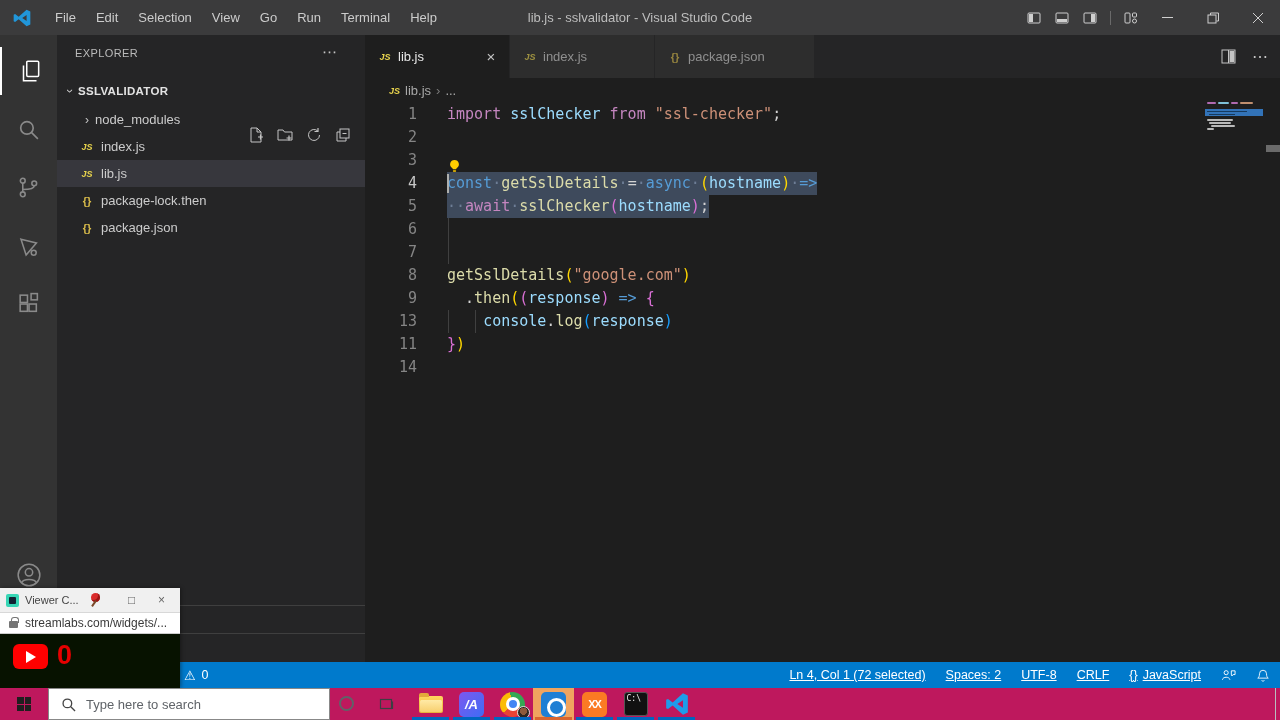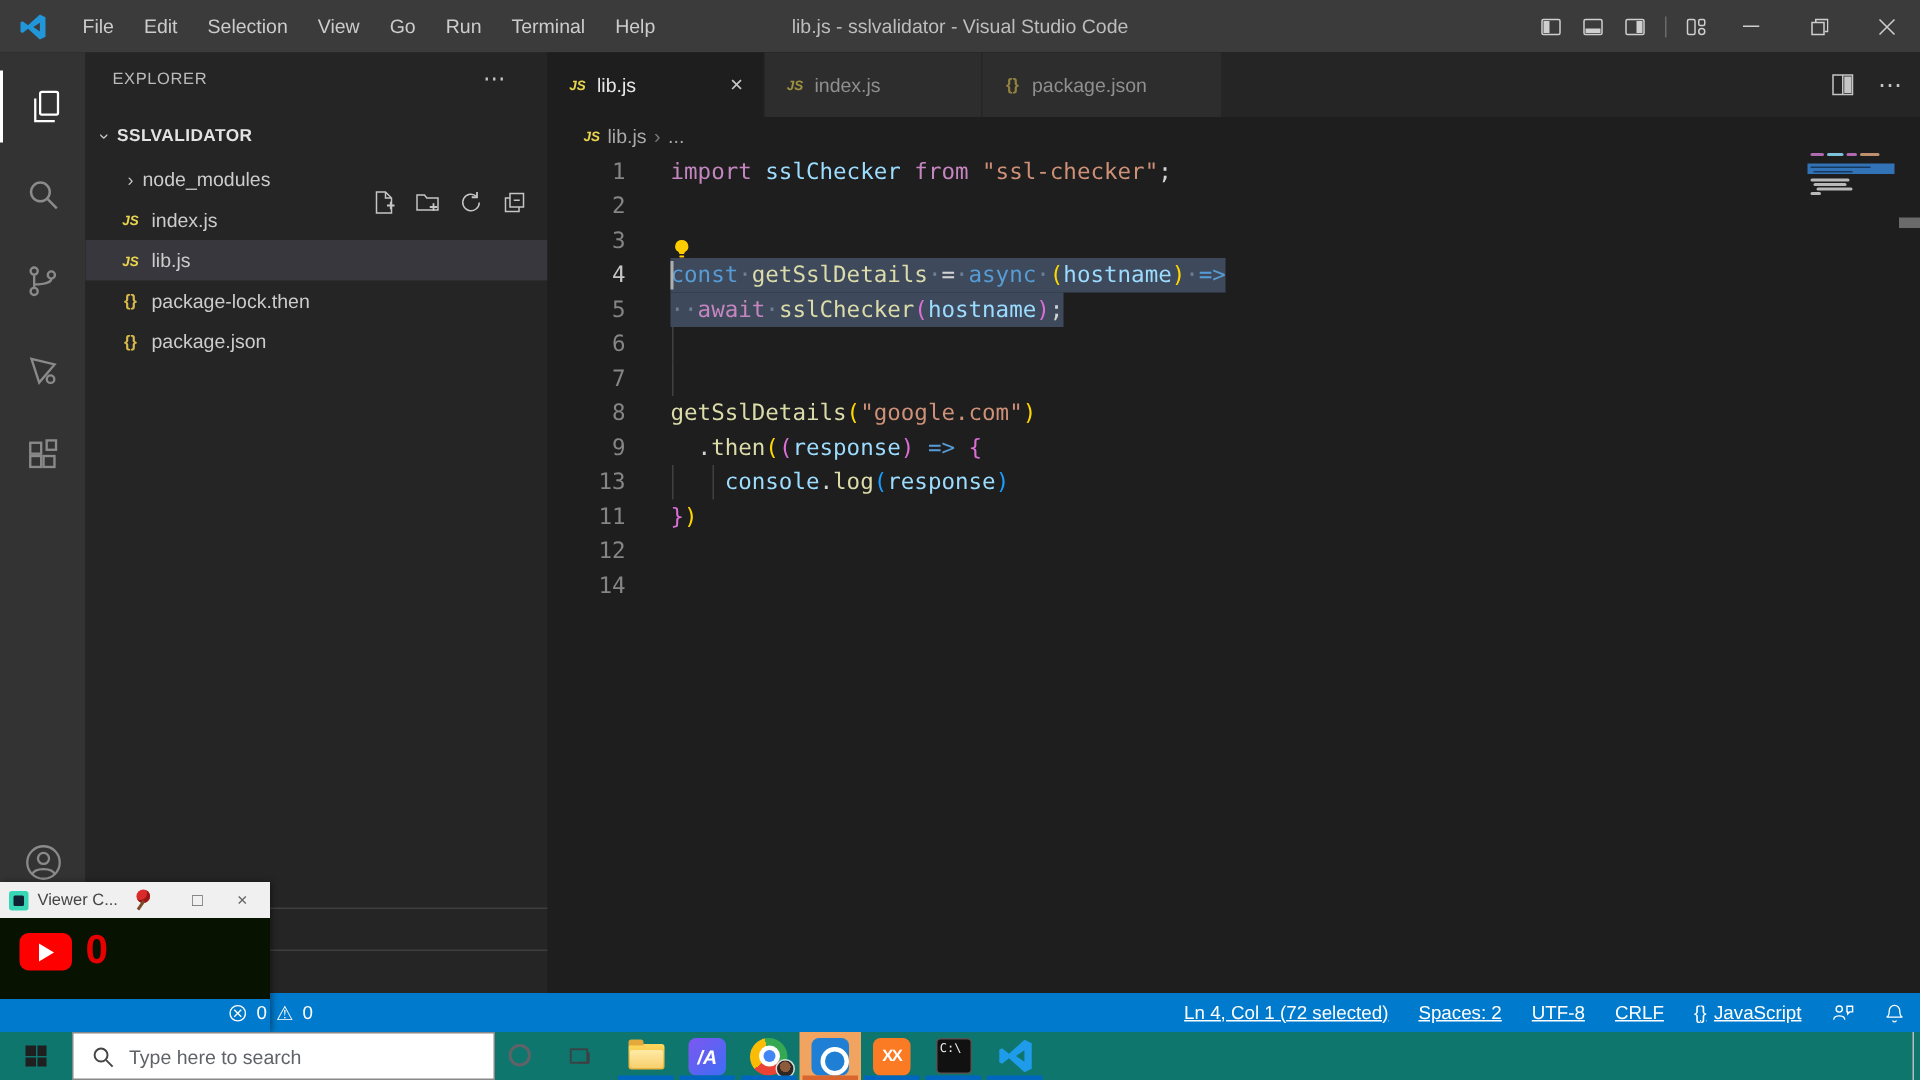--- a/index.html
+++ b/index.html
@@ -102,21 +102,21 @@
   .lock { width:9px; height:7px; background:#757575; border-radius:1px; position:relative; margin:2px 7px 0 9px; }
   .lock::before { content:""; position:absolute; left:1.5px; top:-4px; width:6px; height:5px; border:1.5px solid #757575;
     border-bottom:none; border-radius:3px 3px 0 0; }
   .ov-content { height:54px; background:#071200; position:relative; }
   .yt-logo { position:absolute; left:13px; top:10px; width:35px; height:25px; background:#ff0000; border-radius:6px; }
   .yt-logo::after { content:""; position:absolute; left:13px; top:6.5px; border-left:10px solid #ffffff;
     border-top:6px solid transparent; border-bottom:6px solid transparent; }
   .yt-count { position:absolute; left:57px; top:6px; color:#e60000; font-size:27px; font-weight:bold; }
 
   
-  .taskbar { position:absolute; left:0; top:688px; width:1280px; height:32px; background:#0f766e; }
+  .taskbar { position:absolute; left:0; top:688px; width:1280px; height:32px; background:#be185d; }
   .start { position:absolute; left:0; top:0; width:48px; height:32px; display:flex; align-items:center; justify-content:center; }
   .win-glyph { width:14px; height:14px; display:grid; grid-template-columns:6.5px 6.5px; grid-template-rows:6.5px 6.5px; gap:1px; }
   .win-glyph i { background:#1f1f1f; }
   .searchbox { position:absolute; left:48px; top:0; width:282px; height:32px; background:#ffffff; border:1px solid #888;
     display:flex; align-items:center; font-size:13px; color:#5f6368; }
   .searchbox svg { margin:0 10px 0 12px; }
   .tb-circle { position:absolute; left:339px; top:8px; width:15px; height:15px; border:2px solid #5f6368; border-radius:50%; }
   .taskview { position:absolute; left:378px; top:8px; }
   .app-slot { position:absolute; top:0; width:41px; height:32px; display:flex; align-items:center; justify-content:center; }
   .app-slot .underline { position:absolute; bottom:0; left:2px; width:37px; height:3px; background:#0067c0; }
@@ -387,24 +387,20 @@
         </div>
         <div class="code-line">
           <span class="ln">13</span>
           <span class="lt"><i class="guide" style="left: 1px;"></i><i class="guide" style="left: 28px;"></i><span class="toks"><span class="tk-pln">    </span><span class="tk-var">console</span><span class="tk-pln">.</span><span class="tk-fn">log</span><span class="tk-b3">(</span><span class="tk-var">response</span><span class="tk-b3">)</span></span></span>
         </div>
         <div class="code-line">
           <span class="ln">11</span>
           <span class="lt"><span class="toks"><span class="tk-b2">}</span><span class="tk-b1">)</span></span></span>
         </div>
         <div class="code-line">
-          <span class="ln">12</span>
-          <span class="lt"><span class="toks"></span></span>
-        </div>
-        <div class="code-line">
           <span class="ln">14</span>
           <span class="lt"><span class="toks"></span></span>
         </div>
       </div>
 
     <div class="minimap">
       <div class="mm-line" style="left:2px; top:2px; width:9px;  background:#b06ab0;"></div>
       <div class="mm-line" style="left:13px; top:2px; width:11px; background:#7fc1d8;"></div>
       <div class="mm-line" style="left:26px; top:2px; width:7px;  background:#b06ab0;"></div>
       <div class="mm-line" style="left:35px; top:2px; width:13px; background:#c08f6e;"></div>
@@ -459,20 +455,24 @@
     <div class="ov-title">
       <span class="ov-fav"></span>
       <span>Viewer C...</span>
       <span class="ov-pin">
           <i class="ball"></i>
           <i class="stick"></i>
         </span>
       <span class="ov-btn max">□</span>
       <span class="ov-btn">×</span>
     </div>
+    <div class="ov-addr">
+      <span class="lock"></span>
+      <span>streamlabs.com/widgets/...</span>
+    </div>
     <div class="ov-content">
       <span class="yt-logo"></span>
       <span class="yt-count">0</span>
     </div>
   </div>
 
   <div class="taskbar">
     <div class="start">
       <span class="win-glyph">
           <i></i>

